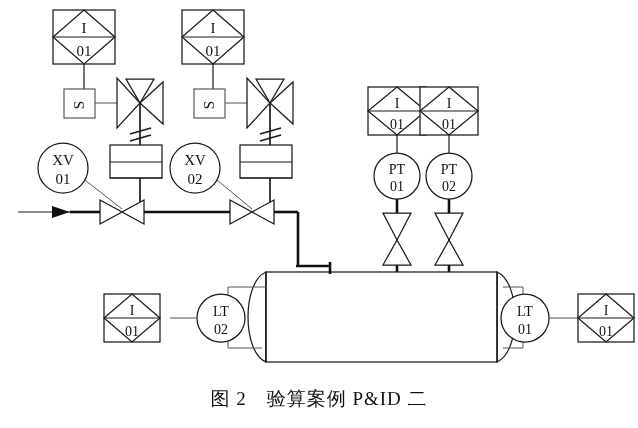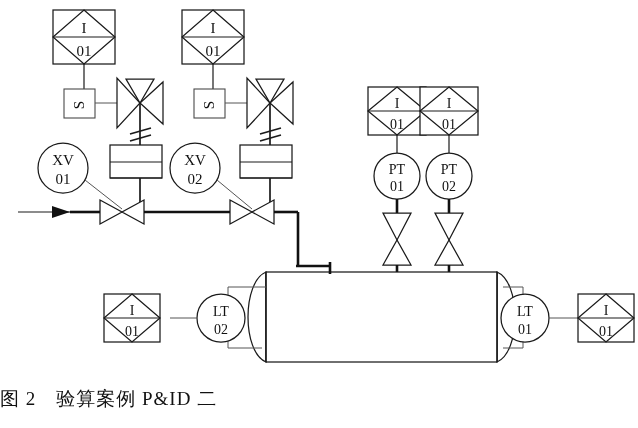--- a/index.html
+++ b/index.html
@@ -71,21 +71,21 @@
     font-family: "Liberation Serif", "DejaVu Serif", serif;
     fill: #111111;
     text-anchor: middle;
     font-size: 15px;
   }
   #caption {
     position: absolute;
     left: 0;
     top: 386px;
     width: 638px;
-    text-align: left;
+    text-align: center;
     font-family: "Liberation Serif", "DejaVu Serif", serif;
     font-size: 19px;
     color: #111111;
     letter-spacing: 1px;
     white-space: pre;
   }
 </style>
 </head>
 <body>
 

